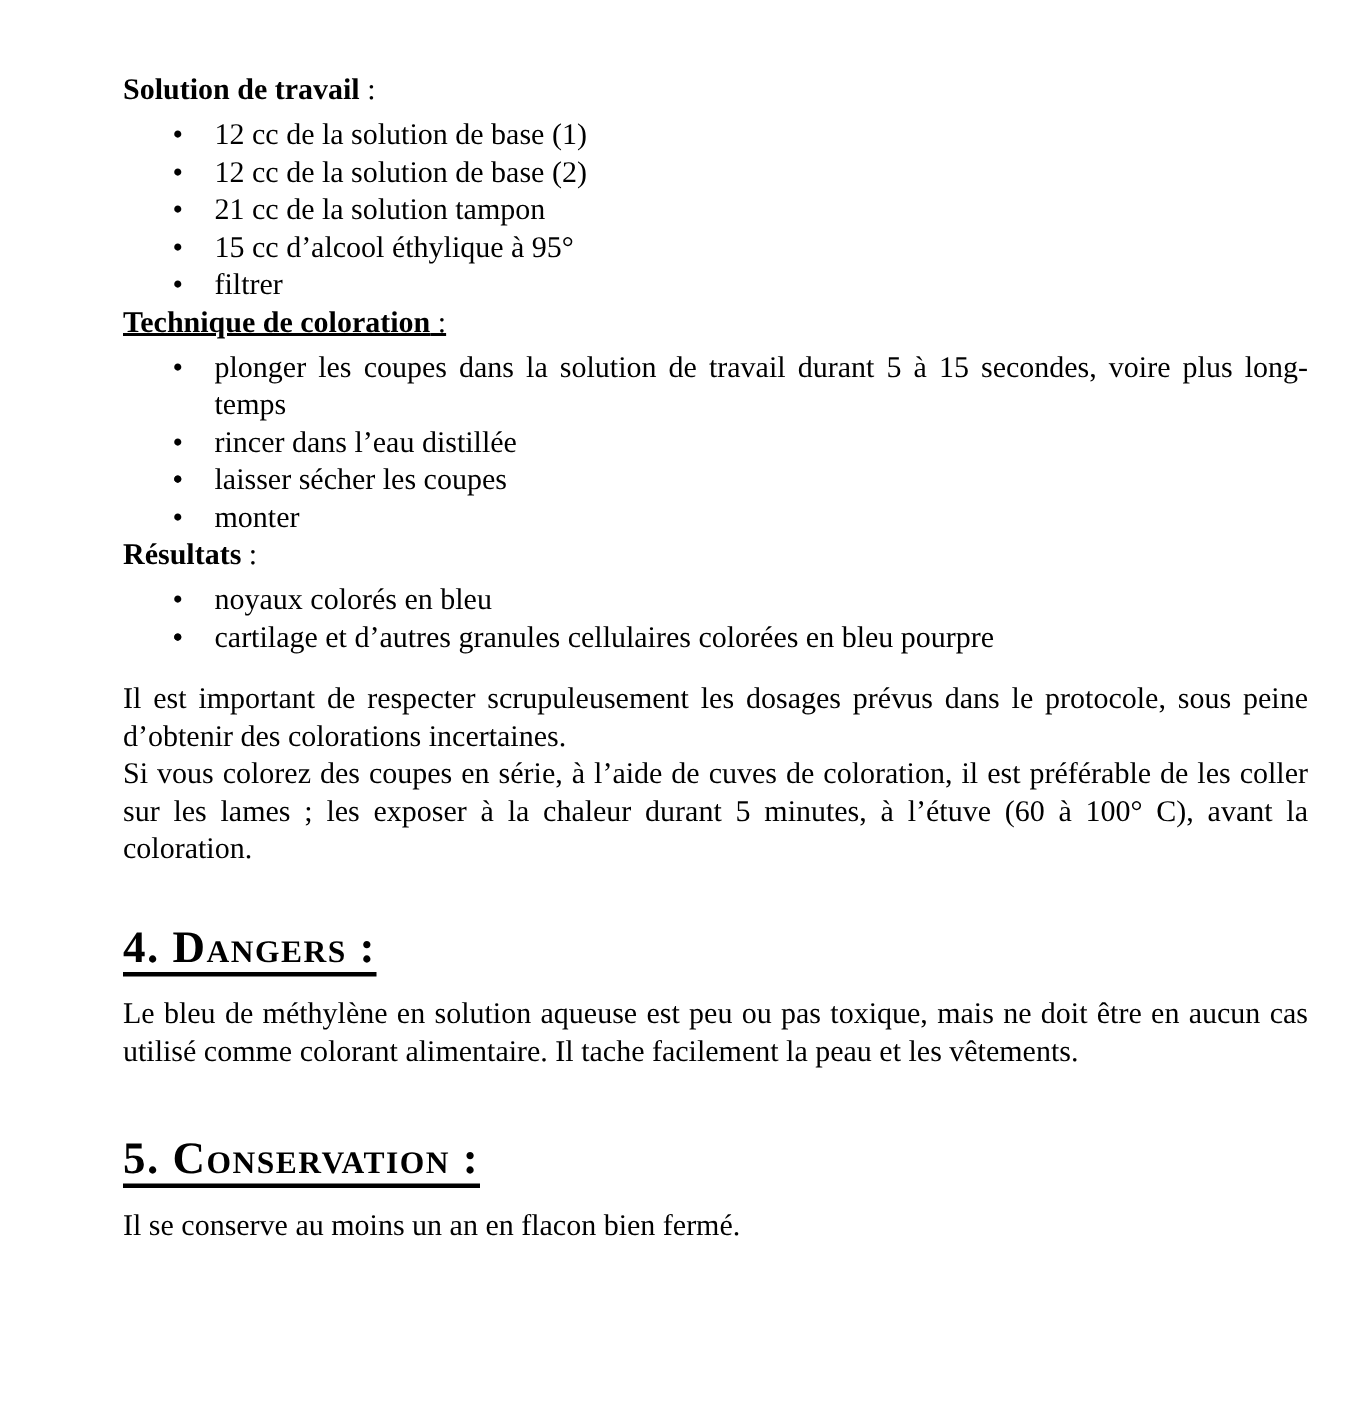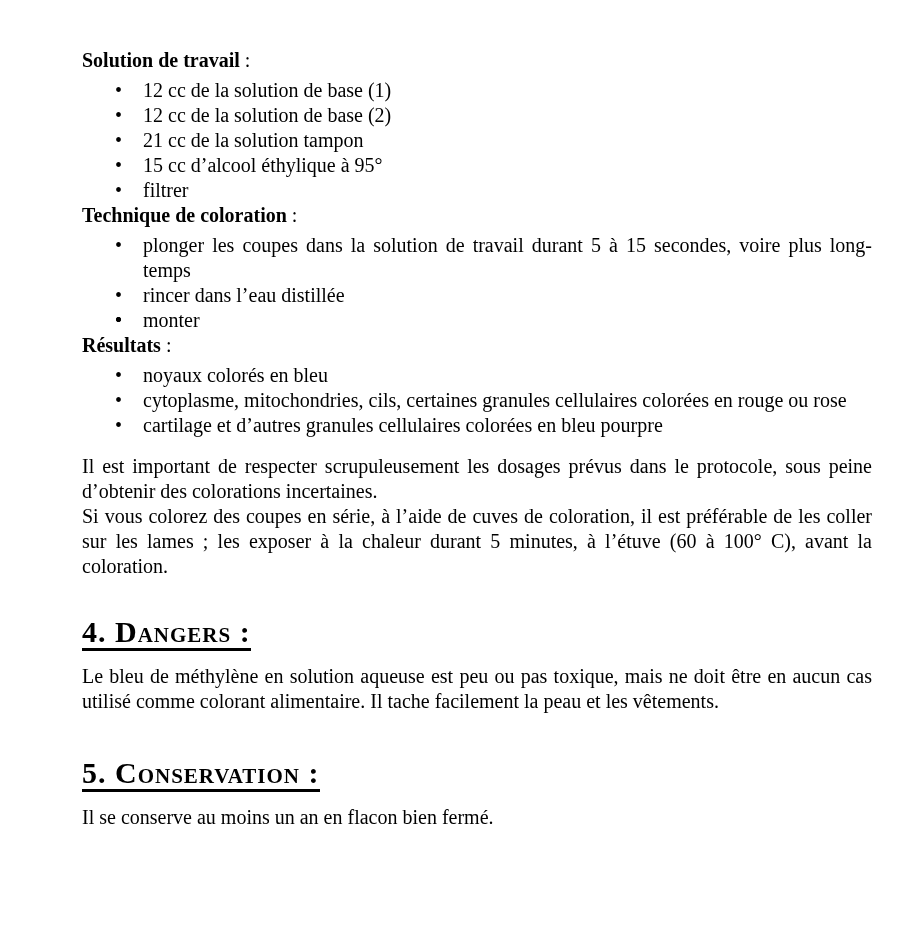--- a/index.html
+++ b/index.html
@@ -38,21 +38,21 @@
     position: relative;
     padding-left: 61px;
   }
   .bullet {
     position: absolute;
     left: 33px;
     top: 0;
     font-size: 20px;
   }
 
-  .sec-gap    { margin-top: 24px; }
+  .sec-gap    { margin-top: 24px; text-decoration: underline; }
   .sec-gap-sm { margin-top: 20px; }
 
   p.par {
     margin: 0;
     text-align: justify;
   }
   p.par.first { margin-top: 16px; }
 
   .bighead { margin: 38px 0 0 0; }
   .bighead.conservation { margin-top: 44px; }
@@ -84,30 +84,30 @@
         <li><span class="bullet">•</span><span>filtrer</span></li>
       </ul>
     </section>
 
     <section>
       <h3 class="subhead sec-gap"><span>Technique de coloration</span><span class="suffix"> :</span></h3>
       <ul class="bullets">
         <li><span class="bullet">•</span><span>plonger les coupes dans la solution de travail durant 5 à 15 secondes, voire plus long-temps</span></li>
         <li><span class="bullet">•</span><span>rincer dans l’eau distillée</span></li>
         <li><span class="bullet">•</span></li>
-        <li><span class="bullet">•</span></li>
+        <li><span class="bullet">•</span><span>laisser sécher les coupes</span></li>
         <li><span class="bullet">•</span><span>monter</span></li>
       </ul>
     </section>
 
     <section>
       <h3 class="subhead sec-gap-sm"><span>Résultats</span><span class="suffix"> :</span></h3>
       <ul class="bullets">
         <li><span class="bullet">•</span><span>noyaux colorés en bleu</span></li>
-        <li><span class="bullet">•</span><span>cytoplasme, mitochondries, cils, certaines granules cellulaires colorées en rouge ou rose</span></li>
+        <li><span class="bullet">•</span></li>
         <li><span class="bullet">•</span><span>cartilage et d’autres granules cellulaires colorées en bleu pourpre</span></li>
       </ul>
     </section>
 
     <p class="par first">Il est important de respecter scrupuleusement les dosages prévus dans le protocole, sous peine d’obtenir des colorations incertaines.</p>
     <p class="par">Si vous colorez des coupes en série, à l’aide de cuves de coloration, il est préférable de les coller sur les lames ; les exposer à la chaleur durant 5 minutes, à l’étuve (60 à 100° C), avant la coloration.</p>
 
     <h2 class="bighead"><span class="u">4. Dangers :</span></h2>
     <p class="par after-head">Le bleu de méthylène en solution aqueuse est peu ou pas toxique, mais ne doit être en aucun cas utilisé comme colorant alimentaire. Il tache facilement la peau et les vêtements.</p>
 

